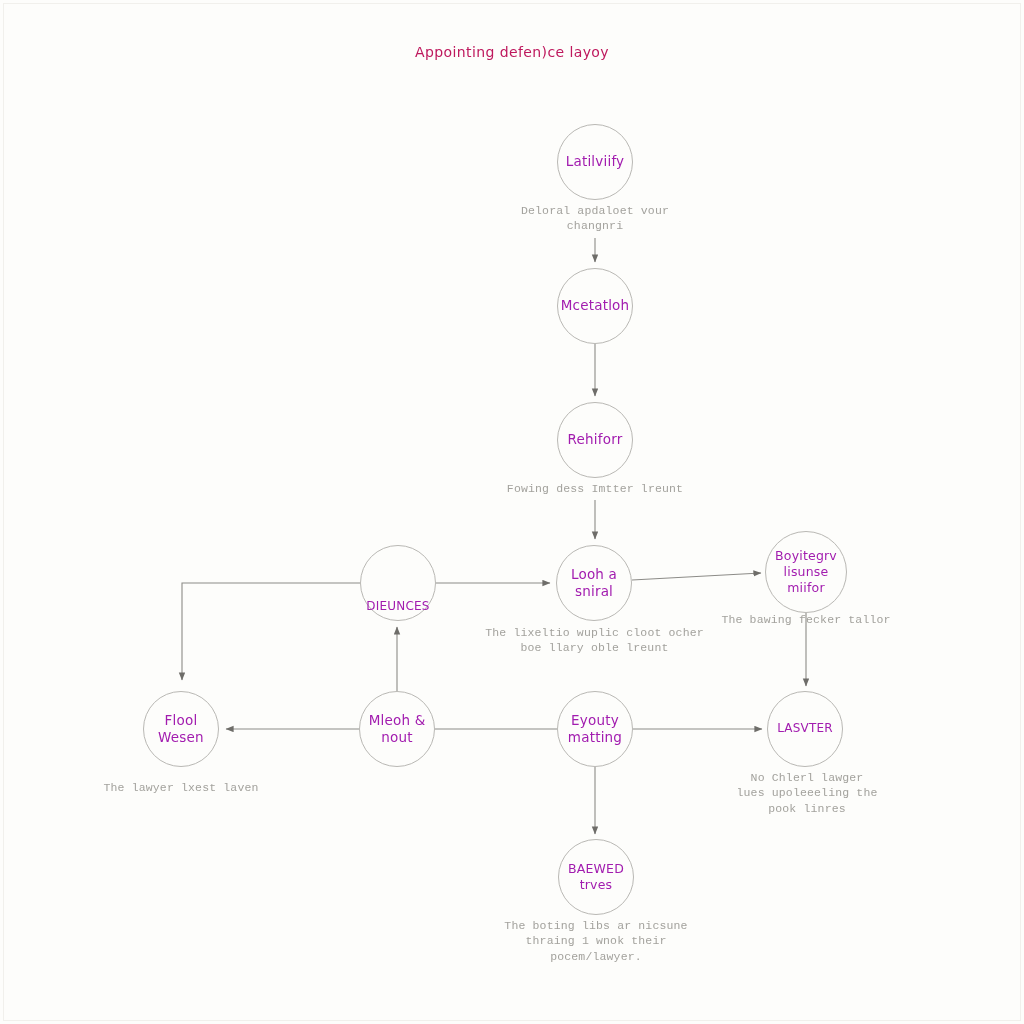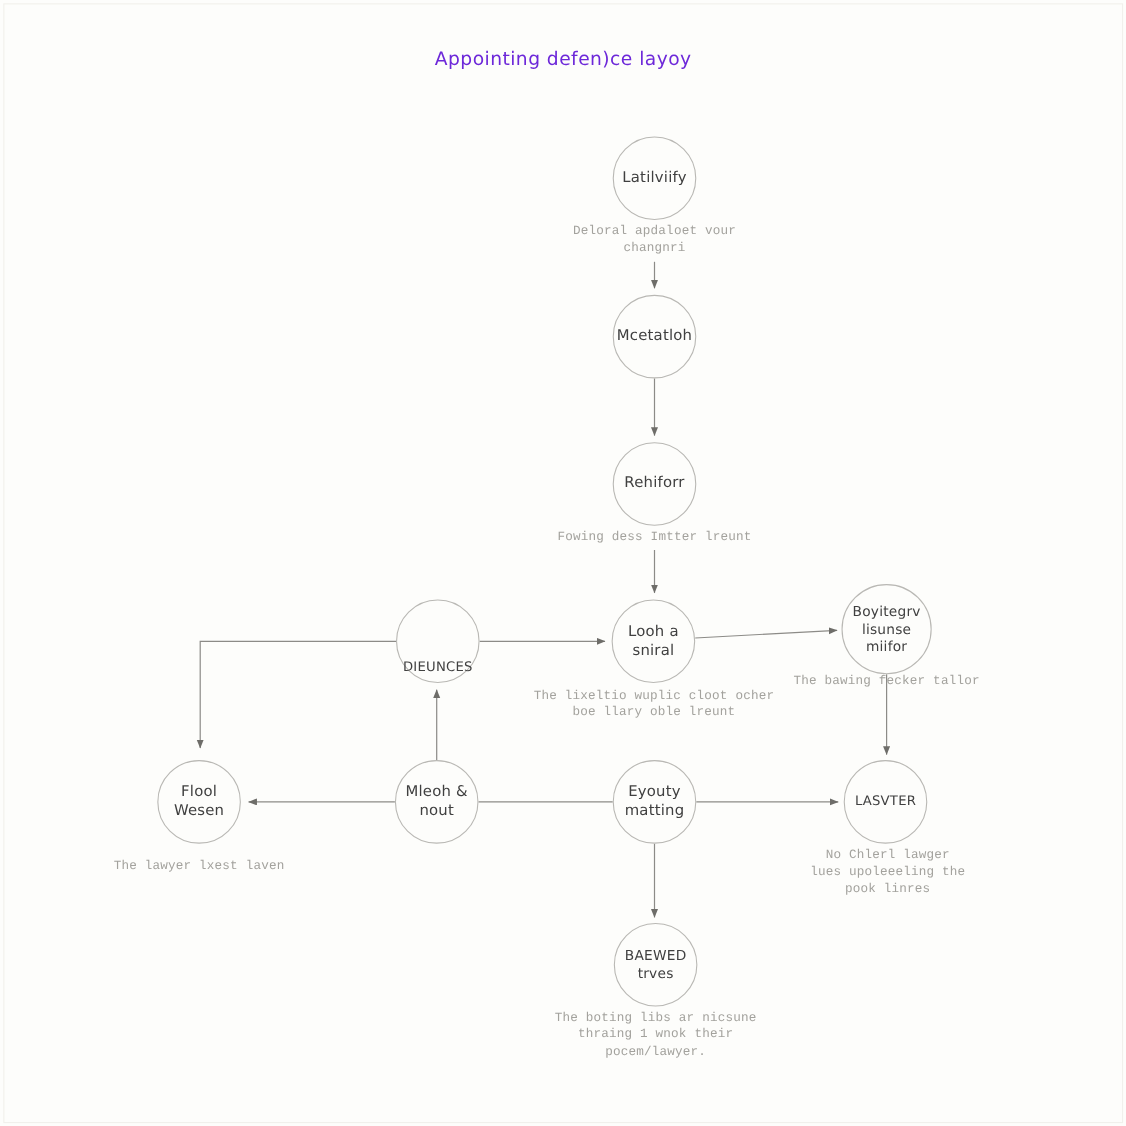--- a/index.html
+++ b/index.html
@@ -32,39 +32,39 @@
     top: 0;
     width: 1024px;
     height: 1024px;
   }
   .diagram-title {
     position: absolute;
     left: 0;
     top: 44px;
     width: 1024px;
     text-align: center;
-    font-size: 17px;
+    font-size: 14px;
     letter-spacing: 0.4px;
-    color: #6d28d9;
+    color: #be185d;
     font-weight: 400;
   }
   .node {
     position: absolute;
     border: 1px solid #b9b8b4;
     border-radius: 50%;
     background: #fdfdfb;
     box-sizing: border-box;
     display: flex;
     align-items: center;
     justify-content: center;
   }
   .node-label {
     font-size: 13.5px;
     line-height: 1.28;
-    color: #404040;
+    color: #a21caf;
     text-align: center;
     padding: 0 6px;
     white-space: pre-line;
     letter-spacing: 0.2px;
   }
   .node-caption {
     position: absolute;
     text-align: center;
     font-size: 11.5px;
     line-height: 1.34;

